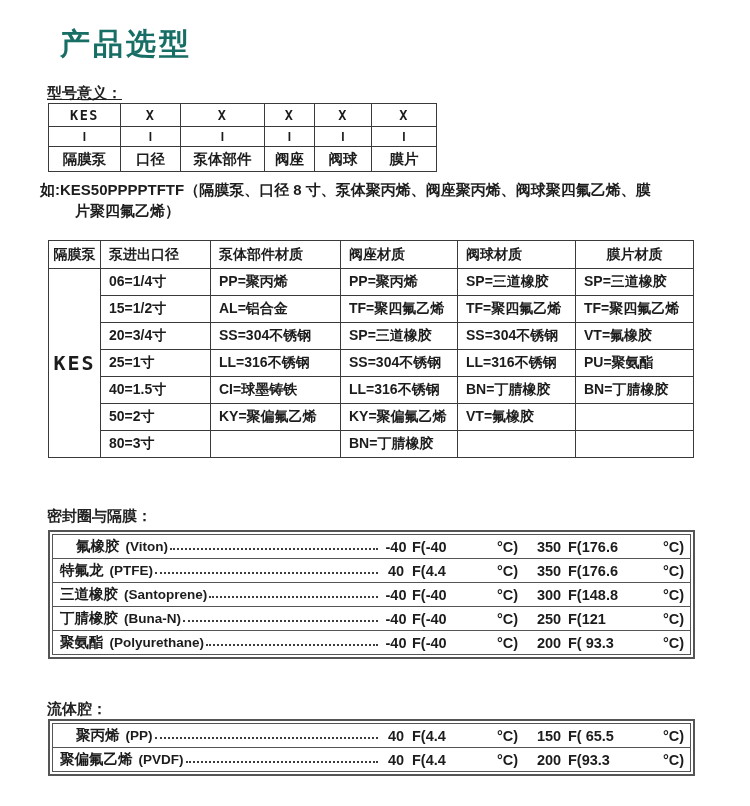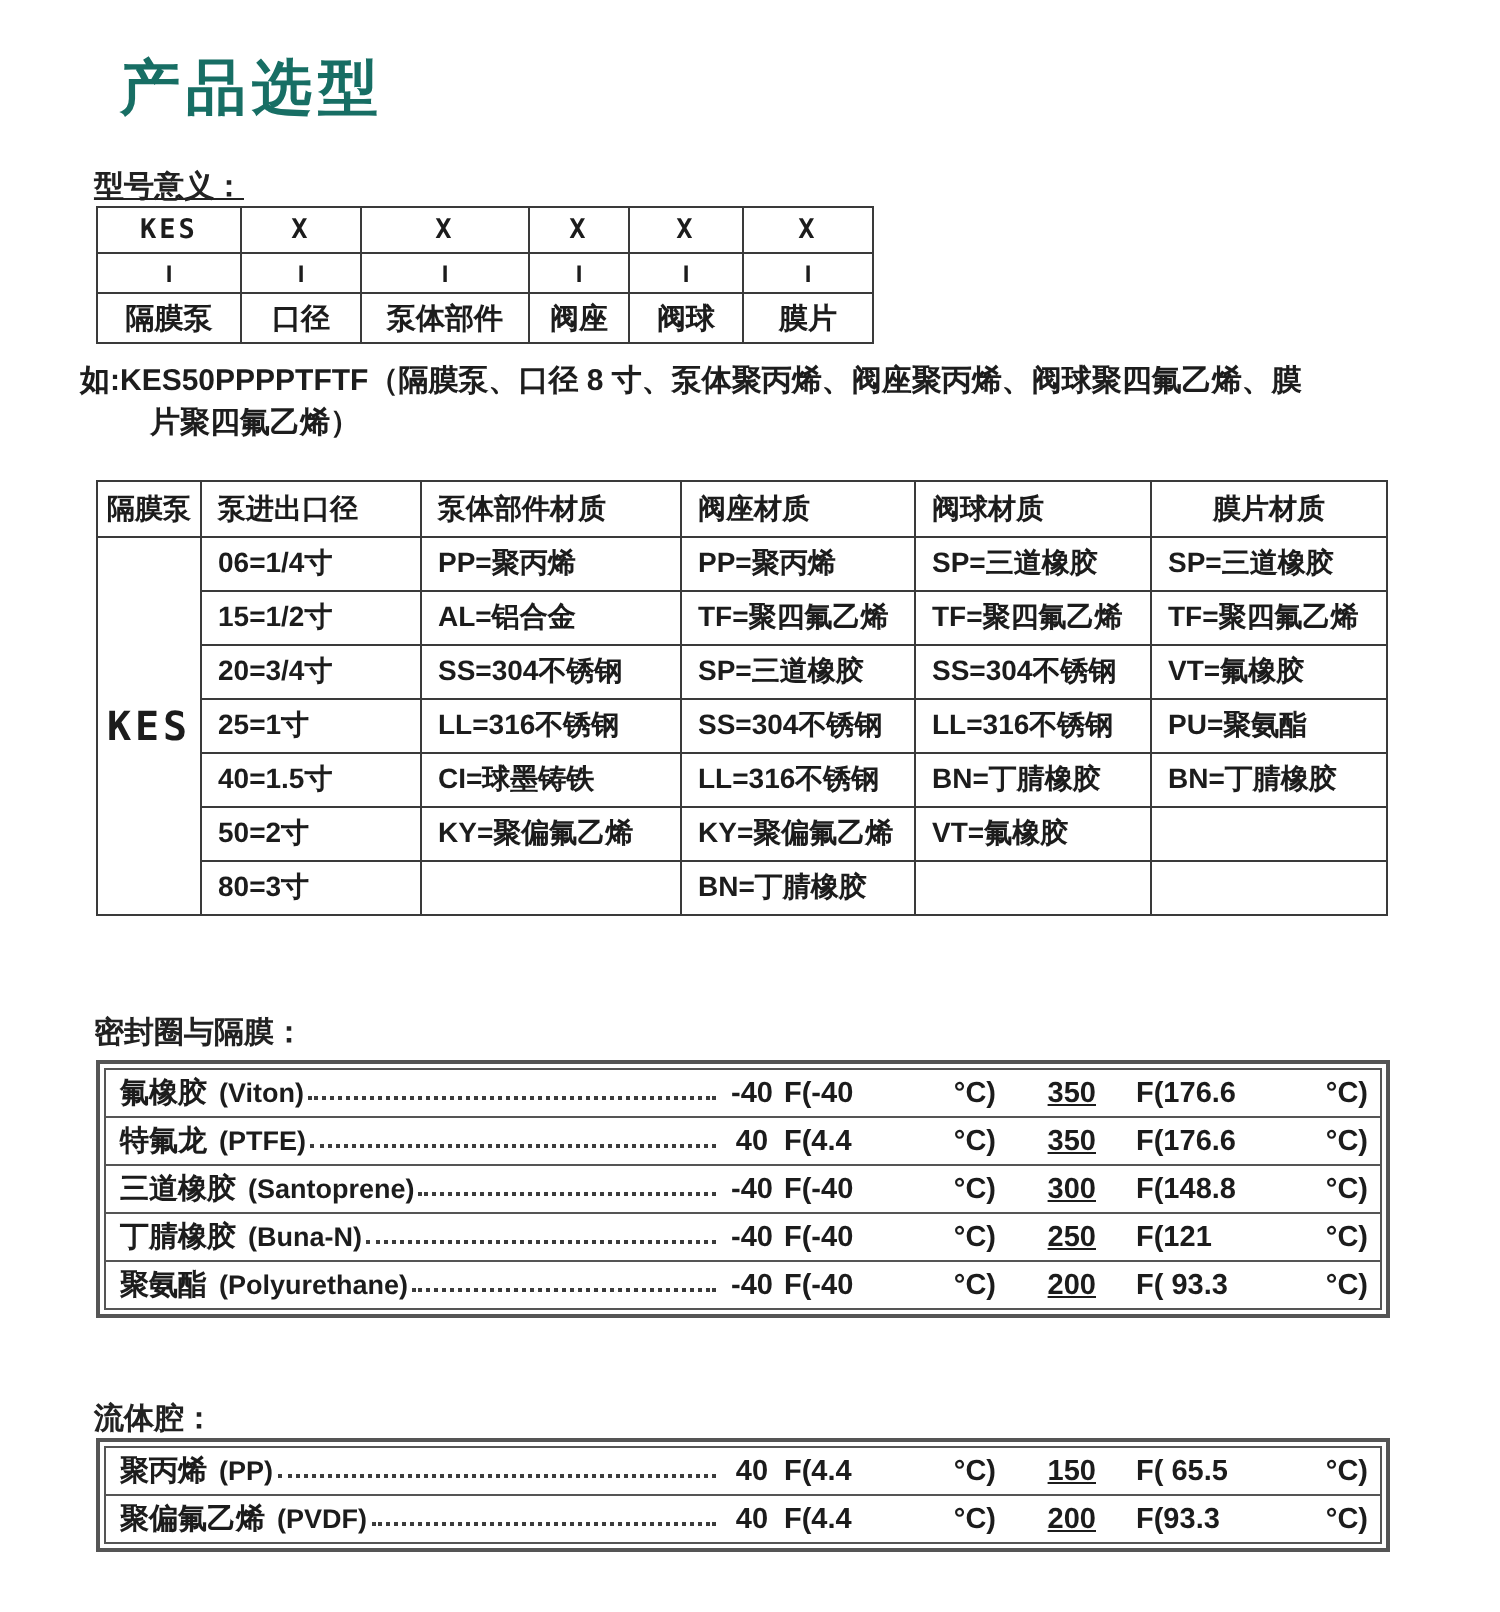--- a/index.html
+++ b/index.html
@@ -31,28 +31,28 @@
   .sel-table td{border:1.5px solid #3a3a3a;font-size:14px;font-weight:600;height:26px;padding:0 2px 0 8px;text-align:left;overflow:hidden;white-space:nowrap;}
   .sel-table tr.head td{height:27px;}
   .sel-table td.center{text-align:center;padding:0;}
   .sel-table td.model-cell{text-align:center;padding:0;font-family:"DejaVu Sans Mono","Liberation Mono",monospace;font-size:20px;font-weight:700;letter-spacing:2px;}
 
   
   .temp-table{position:absolute;left:48px;width:647px;border:2px solid #555555;padding:2px;box-sizing:border-box;background:#ffffff;}
   #sealTable{top:530px;}
   #fluidTable{top:719px;}
   .temp-row{display:flex;align-items:center;height:25px;border:1px solid #555555;margin-top:-1px;font-size:14.5px;box-sizing:border-box;background:#ffffff;}
-  .temp-row:first-child{margin-top:0;}
+  .temp-row:first-child{margin-top:0;padding-left:16px;}
   .t-name{font-weight:700;margin-left:7px;white-space:nowrap;}
   .t-en{margin-left:6px;font-size:13.5px;font-weight:600;white-space:nowrap;}
   .t-leader{flex:1;height:0;align-self:flex-end;margin:0 2px 8px 2px;border-bottom:2px dotted #3c3c3c;}
   .t-f1{width:32px;text-align:center;font-weight:700;}
   .t-c1{width:106px;display:flex;justify-content:space-between;font-weight:600;white-space:pre;align-items:center;}
-  .t-f2{width:38px;margin-left:12px;text-align:right;font-weight:600;text-decoration:underline;}
-  .t-c2{width:116px;margin-left:20px;margin-right:6px;display:flex;justify-content:space-between;font-weight:600;white-space:pre;}
+  .t-f2{width:38px;margin-left:12px;text-align:center;font-weight:600;}
+  .t-c2{width:116px;margin-left:0;margin-right:6px;display:flex;justify-content:space-between;font-weight:600;white-space:pre;}
 </style>
 </head>
 <body>
 
 <div class="page">
 
   <h1 class="h1" id="title1">产品选型</h1>
 
   <div class="small-label" id="modelLabel">型号意义：</div>
 

